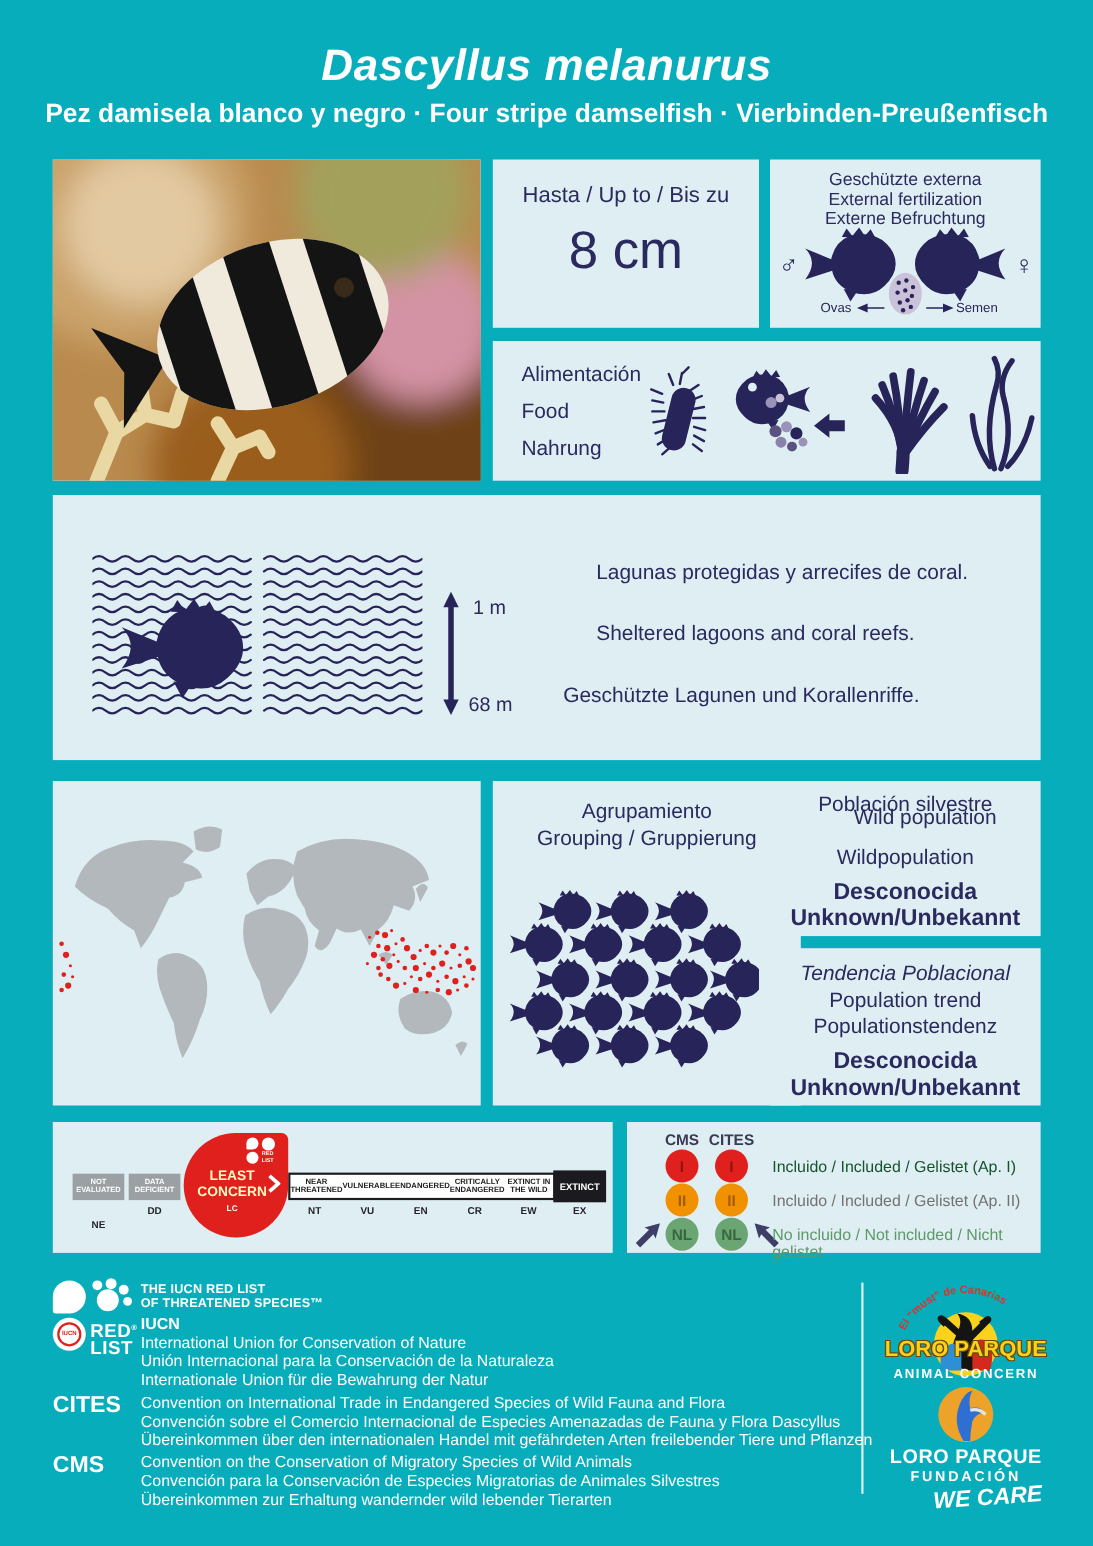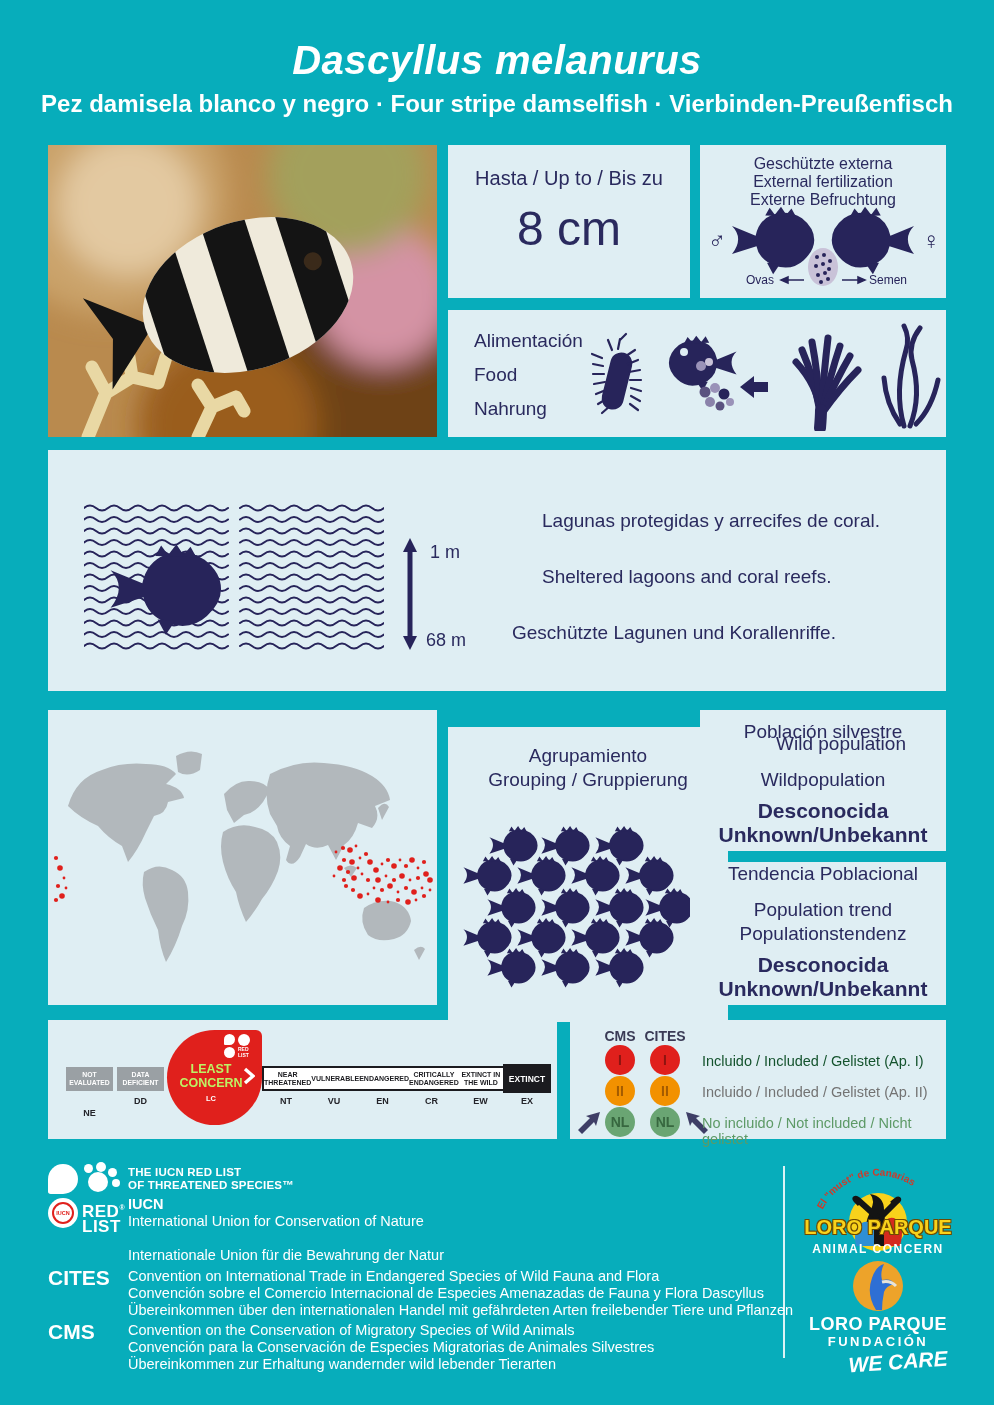--- a/index.html
+++ b/index.html
@@ -33,21 +33,21 @@
           justify-content:center;text-align:center;text-transform:uppercase;}
   .rl-code{position:absolute;top:76px;font-size:9px;font-weight:bold;color:#24242a;text-align:center;}
   .rl-bar{position:absolute;left:214px;top:46px;width:243px;height:25px;background:#fff;
           border:2px solid #1b1b1f;box-sizing:border-box;display:flex;}
   .rl-seg{flex:1;display:flex;align-items:center;justify-content:center;text-align:center;
           font-size:7px;font-weight:bold;color:#1b1b1f;line-height:1.1;text-transform:uppercase;}
   .rl-extinct{position:absolute;left:455px;top:44px;width:48px;height:29px;background:#1b1b1f;
           color:#fff;font-size:8.5px;font-weight:bold;display:flex;align-items:center;justify-content:center;}
   .lc-circle{position:absolute;left:119px;top:10px;width:95px;height:95px;background:#e0201c;
           border-radius:50%;border-top-right-radius:6px;}
-  .lc-label{position:absolute;left:8px;top:32px;width:72px;text-align:center;color:#bef264;
+  .lc-label{position:absolute;left:8px;top:32px;width:72px;text-align:center;color:#fef9c3;
           font-size:12.5px;font-weight:bold;line-height:14px;}
   .lc-code{position:absolute;left:0;top:64px;width:88px;text-align:center;color:#fff;
           font-size:7.5px;font-weight:bold;}
   .mini-rl{position:absolute;right:4px;top:4px;width:34px;height:26px;}
   .mini-rl .b1{position:absolute;left:0;top:0;width:11px;height:11px;background:#fff;border-radius:50% 50% 50% 10%;}
   .mini-rl .b2{position:absolute;left:14px;top:0;width:12px;height:12px;background:#fff;border-radius:50%;}
   .mini-rl .b3{position:absolute;left:0;top:13px;width:11px;height:11px;background:#fff;border-radius:50%;}
   .mini-rl .t{position:absolute;left:14px;top:13px;color:#fff;font-size:5px;font-weight:bold;line-height:5.5px;}
   
   .conv-head{position:absolute;top:8px;font-size:14px;font-weight:bold;color:#3a3a55;text-align:center;width:46px;}
@@ -340,21 +340,21 @@
           <circle cx="12" cy="158" r="2.8" class="dot"></circle>
           <circle cx="16" cy="168" r="1.4" class="dot"></circle>
           <circle cx="10" cy="176" r="2.0999999999999996" class="dot"></circle>
           <circle cx="14" cy="186" r="2.8" class="dot"></circle>
           <circle cx="18" cy="178" r="1.4" class="dot"></circle>
           <circle cx="8" cy="190" r="2.0999999999999996" class="dot"></circle>
         </g>
     </svg>
   </div>
 
-  <div class="panel" style="left:448px;top:710px;width:280px;height:295px;margin-top:17px;">
+  <div class="panel" style="left:448px;top:710px;width:280px;height:295px;">
     <div class="abs ctr ink grp-line" style="top:18px;">Agrupamiento</div>
     <div class="abs ctr ink grp-line" style="top:42px;">Grouping / Gruppierung</div>
     <svg id="school-svg" class="abs" style="left:0;top:0;" viewBox="0 0 242 295" width="242" height="295">
         <use href="#fish" x="40" y="98" width="52" height="41" fill="#27245a"></use>
         <use href="#fish" x="92" y="98" width="52" height="41" fill="#27245a"></use>
         <use href="#fish" x="146" y="98" width="52" height="41" fill="#27245a"></use>
         <use href="#fish" x="14" y="128" width="52" height="41" fill="#27245a"></use>
         <use href="#fish" x="68" y="128" width="52" height="41" fill="#27245a"></use>
         <use href="#fish" x="122" y="128" width="52" height="41" fill="#27245a"></use>
         <use href="#fish" x="176" y="128" width="52" height="41" fill="#27245a"></use>
@@ -374,21 +374,21 @@
 
   <div class="panel" style="left:700px;top:710px;width:246px;height:141px;">
     <div class="abs ctr ink pop-line" style="top:10px;">Población silvestre</div>
     <div class="abs ctr ink pop-line" style="top:22px;padding-left:18px;">Wild population</div>
     <div class="abs ctr ink pop-line" style="top:58px;">Wildpopulation</div>
     <div class="abs ctr ink pop-value" style="top:88px;">Desconocida</div>
     <div class="abs ctr ink pop-value" style="top:112px;">Unknown/Unbekannt</div>
   </div>
 
   <div class="panel" style="left:700px;top:862px;width:246px;height:143px;">
-    <div class="abs ctr ink pop-line" style="top:0;">Tendencia Poblacional</div>
+    <div class="abs ctr ink pop-line" style="top:12px;font-style:italic;">Tendencia Poblacional</div>
     <div class="abs ctr ink pop-line" style="top:36px;">Population trend</div>
     <div class="abs ctr ink pop-line" style="top:60px;">Populationstendenz</div>
     <div class="abs ctr ink pop-value" style="top:90px;">Desconocida</div>
     <div class="abs ctr ink pop-value" style="top:114px;">Unknown/Unbekannt</div>
   </div>
 
   <div class="panel" style="left:48px;top:1020px;width:509px;height:119px;">
     <div class="rl-box" style="left:18px;width:47px;">NOT EVALUATED</div>
     <div class="rl-box" style="left:69px;width:47px;">DATA DEFICIENT</div>
     <div class="rl-code" style="left:18px;width:47px;margin-top:12px;">NE</div>
@@ -457,20 +457,21 @@
     <div class="abs wordmark" style="left:34px;top:36px;">
       <span>RED</span><sup style="font-size:7px;">®</sup><br>
       <span>LIST</span>
     </div>
   </div>
   <div class="abs rl-title" style="left:128px;top:1166px;">THE IUCN RED LIST</div>
   <div class="abs rl-title" style="left:128px;top:1179px;">OF THREATENED SPECIES™</div>
 
   <div class="abs ft-small" style="left:128px;top:1196px;font-weight:bold;">IUCN</div>
   <div class="abs ft-small" style="left:128px;top:1213px;">International Union for Conservation of Nature</div>
+  <div class="abs ft-small" style="left:128px;top:1230px;">Unión Internacional para la Conservación de la Naturaleza</div>
   <div class="abs ft-small" style="left:128px;top:1247px;">Internationale Union für die Bewahrung der Natur</div>
 
   <div class="abs ft-label" style="left:48px;top:1266px;">CITES</div>
   <div class="abs ft-small" style="left:128px;top:1268px;">Convention on International Trade in Endangered Species of Wild Fauna and Flora</div>
   <div class="abs ft-small" style="left:128px;top:1285px;">Convención sobre el Comercio Internacional de Especies Amenazadas de Fauna y Flora Dascyllus</div>
   <div class="abs ft-small" style="left:128px;top:1302px;">Übereinkommen über den internationalen Handel mit gefährdeten Arten freilebender Tiere und Pflanzen</div>
 
   <div class="abs ft-label" style="left:48px;top:1320px;">CMS</div>
   <div class="abs ft-small" style="left:128px;top:1322px;">Convention on the Conservation of Migratory Species of Wild Animals</div>
   <div class="abs ft-small" style="left:128px;top:1339px;">Convención para la Conservación de Especies Migratorias de Animales Silvestres</div>

